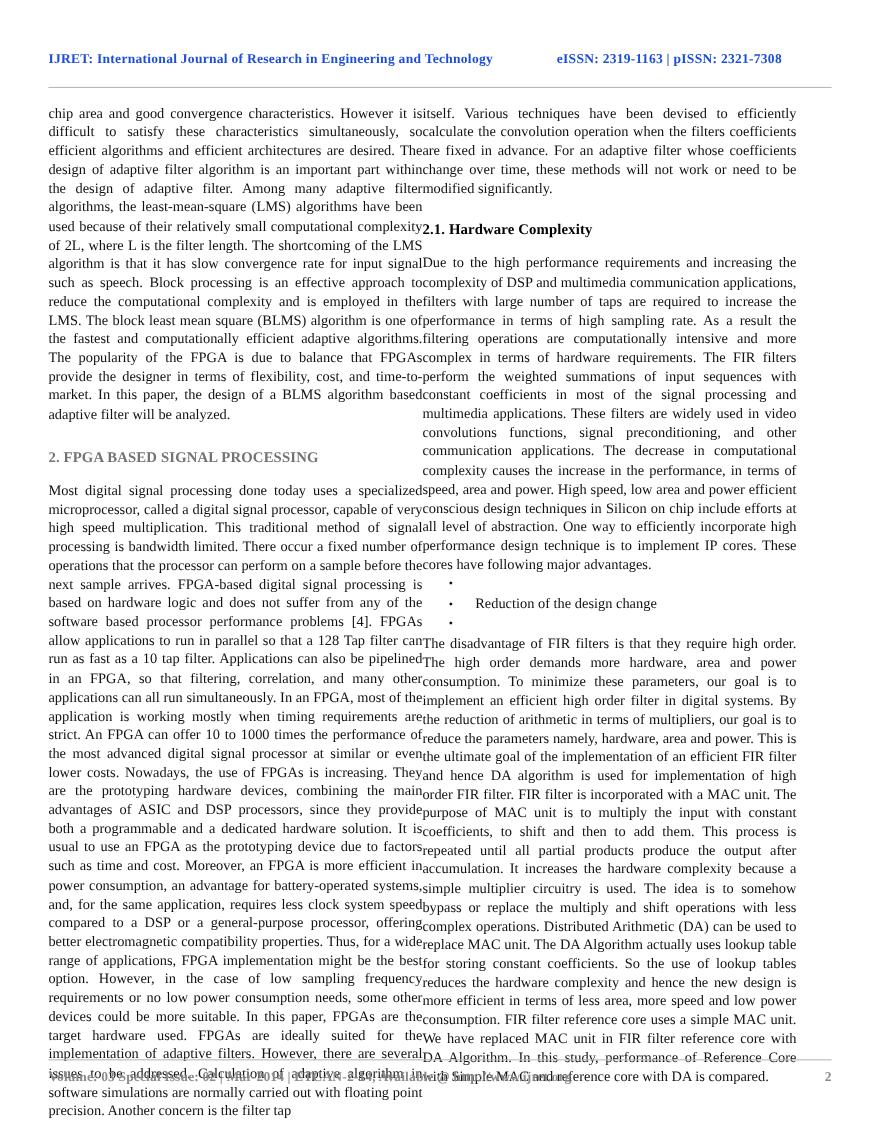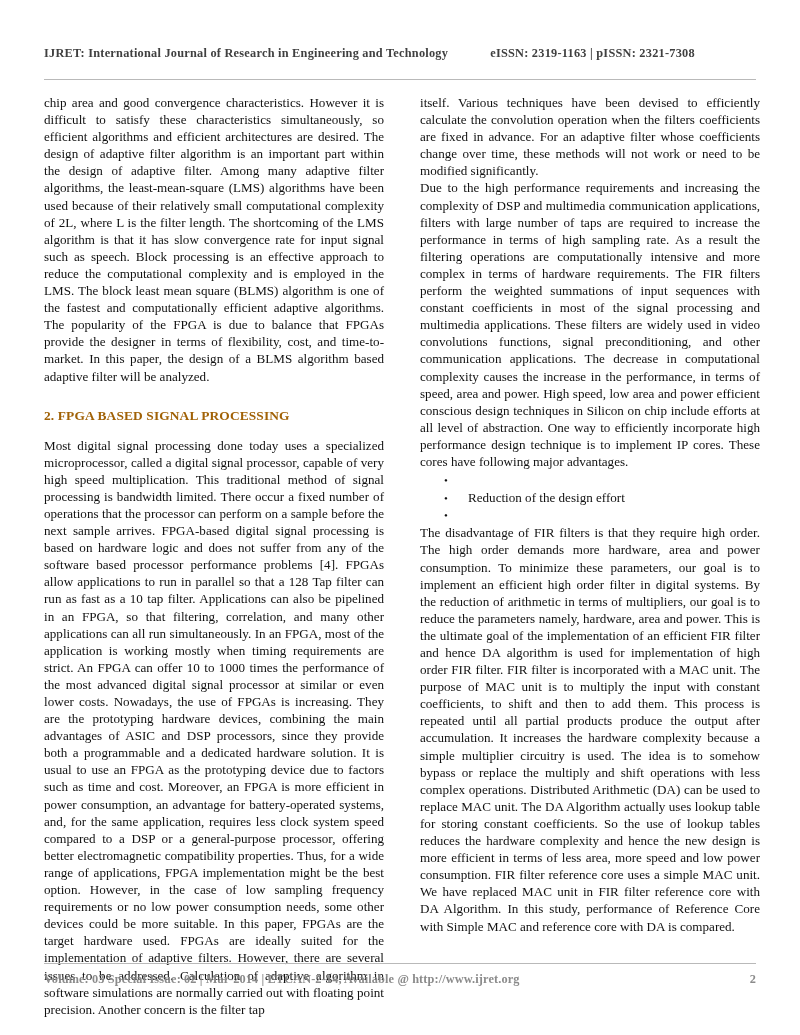--- a/index.html
+++ b/index.html
@@ -31,45 +31,44 @@
     position: absolute;
     left: 44px;
     top: 46px;
     width: 712px;
     height: 24px;
     display: flex;
     align-items: baseline;
     font-family: "Liberation Serif", "DejaVu Serif", serif;
     font-weight: bold;
     font-size: 12.3px;
-    color: #404040;
+    color: #1d4ed8;
     letter-spacing: 0.02em;
     white-space: nowrap;
   }
   .page-header .hdr-left { flex: 0 0 auto; }
-  .page-header .hdr-right { margin-left: 42px; flex: 0 0 auto; }
+  .page-header .hdr-right { margin-left: 58px; flex: 0 0 auto; }
 
   .header-rule {
     position: absolute;
     left: 44px;
     top: 79px;
     width: 712px;
     height: 1px;
     background: #b9b9b9;
   }
 
   
   .content {
     position: absolute;
     left: 44px;
     top: 94px;
     width: 716px;
     height: 850px;
     display: flex;
-    justify-content: space-between;
   }
   .col {
     width: 340px;
     box-sizing: border-box;
   }
 
   p.body {
     margin: 0 0 0 0;
     font-size: 13.1px;
     line-height: 17.1px;
@@ -77,21 +76,21 @@
     text-justify: inter-word;
     color: #111111;
     hyphens: none;
   }
 
   h2.section {
     margin: 22px 0 13px 0;
     font-size: 13.4px;
     font-weight: bold;
     line-height: 17px;
-    color: #a16207;
+    color: #737373;
     letter-spacing: 0.01em;
   }
   h3.subsection {
     margin: 21px 0 13px 0;
     font-size: 13.4px;
     font-weight: bold;
     line-height: 17px;
     color: #000000;
     letter-spacing: 0.01em;
   }
@@ -166,30 +165,31 @@
       <p class="body">chip area and good convergence characteristics. However it is difficult to satisfy these characteristics simultaneously, so efficient algorithms and efficient architectures are desired. The design of adaptive filter algorithm is an important part within the design of adaptive filter. Among many adaptive filter algorithms, the least-mean-square (LMS) algorithms have been used because of their relatively small computational complexity of 2L, where L is the filter length. The shortcoming of the LMS algorithm is that it has slow convergence rate for input signal such as speech. Block processing is an effective approach to reduce the computational complexity and is employed in the LMS. The block least mean square (BLMS) algorithm is one of the fastest and computationally efficient adaptive algorithms. The popularity of the FPGA is due to balance that FPGAs provide the designer in terms of flexibility, cost, and time-to-market. In this paper, the design of a BLMS algorithm based adaptive filter will be analyzed.</p>
 
       <h2 class="section">2. FPGA BASED SIGNAL PROCESSING</h2>
 
       <p class="body">Most digital signal processing done today uses a specialized microprocessor, called a digital signal processor, capable of very high speed multiplication. This traditional method of signal processing is bandwidth limited. There occur a fixed number of operations that the processor can perform on a sample before the next sample arrives. FPGA-based digital signal processing is based on hardware logic and does not suffer from any of the software based processor performance problems [4]. FPGAs allow applications to run in parallel so that a 128 Tap filter can run as fast as a 10 tap filter. Applications can also be pipelined in an FPGA, so that filtering, correlation, and many other applications can all run simultaneously. In an FPGA, most of the application is working mostly when timing requirements are strict. An FPGA can offer 10 to 1000 times the performance of the most advanced digital signal processor at similar or even lower costs. Nowadays, the use of FPGAs is increasing. They are the prototyping hardware devices, combining the main advantages of ASIC and DSP processors, since they provide both a programmable and a dedicated hardware solution. It is usual to use an FPGA as the prototyping device due to factors such as time and cost. Moreover, an FPGA is more efficient in power consumption, an advantage for battery-operated systems, and, for the same application, requires less clock system speed compared to a DSP or a general-purpose processor, offering better electromagnetic compatibility properties. Thus, for a wide range of applications, FPGA implementation might be the best option. However, in the case of low sampling frequency requirements or no low power consumption needs, some other devices could be more suitable. In this paper, FPGAs are the target hardware used. FPGAs are ideally suited for the implementation of adaptive filters. However, there are several issues to be addressed. Calculation of adaptive algorithm in software simulations are normally carried out with floating point precision. Another concern is the filter tap</p>
     </div>
 
     <div class="col">
       <p class="body">itself. Various techniques have been devised to efficiently calculate the convolution operation when the filters coefficients are fixed in advance. For an adaptive filter whose coefficients change over time, these methods will not work or need to be modified significantly.</p>
 
+      <h3 class="subsection">2.1. Hardware Complexity</h3>
 
       <p class="body">Due to the high performance requirements and increasing the complexity of DSP and multimedia communication applications, filters with large number of taps are required to increase the performance in terms of high sampling rate. As a result the filtering operations are computationally intensive and more complex in terms of hardware requirements. The FIR filters perform the weighted summations of input sequences with constant coefficients in most of the signal processing and multimedia applications. These filters are widely used in video convolutions functions, signal preconditioning, and other communication applications. The decrease in computational complexity causes the increase in the performance, in terms of speed, area and power. High speed, low area and power efficient conscious design techniques in Silicon on chip include efforts at all level of abstraction. One way to efficiently incorporate high performance design technique is to implement IP cores. These cores have following major advantages.</p>
 
       <ul class="bullets">
         <li>
           <span class="bullet-mark">•</span>
         </li>
         <li>
           <span class="bullet-mark">•</span>
-          <span class="bullet-text">Reduction of the design effort</span>
+          <span class="bullet-text">Reduction of the design change</span>
         </li>
         <li>
           <span class="bullet-mark">•</span>
         </li>
       </ul>
 
       <p class="body after-bullets">The disadvantage of FIR filters is that they require high order. The high order demands more hardware, area and power consumption. To minimize these parameters, our goal is to implement an efficient high order filter in digital systems. By the reduction of arithmetic in terms of multipliers, our goal is to reduce the parameters namely, hardware, area and power. This is the ultimate goal of the implementation of an efficient FIR filter and hence DA algorithm is used for implementation of high order FIR filter. FIR filter is incorporated with a MAC unit. The purpose of MAC unit is to multiply the input with constant coefficients, to shift and then to add them. This process is repeated until all partial products produce the output after accumulation. It increases the hardware complexity because a simple multiplier circuitry is used. The idea is to somehow bypass or replace the multiply and shift operations with less complex operations. Distributed Arithmetic (DA) can be used to replace MAC unit. The DA Algorithm actually uses lookup table for storing constant coefficients. So the use of lookup tables reduces the hardware complexity and hence the new design is more efficient in terms of less area, more speed and low power consumption. FIR filter reference core uses a simple MAC unit. We have replaced MAC unit in FIR filter reference core with DA Algorithm. In this study, performance of Reference Core with Simple MAC and reference core with DA is compared.</p>
     </div>
 
   </div>

